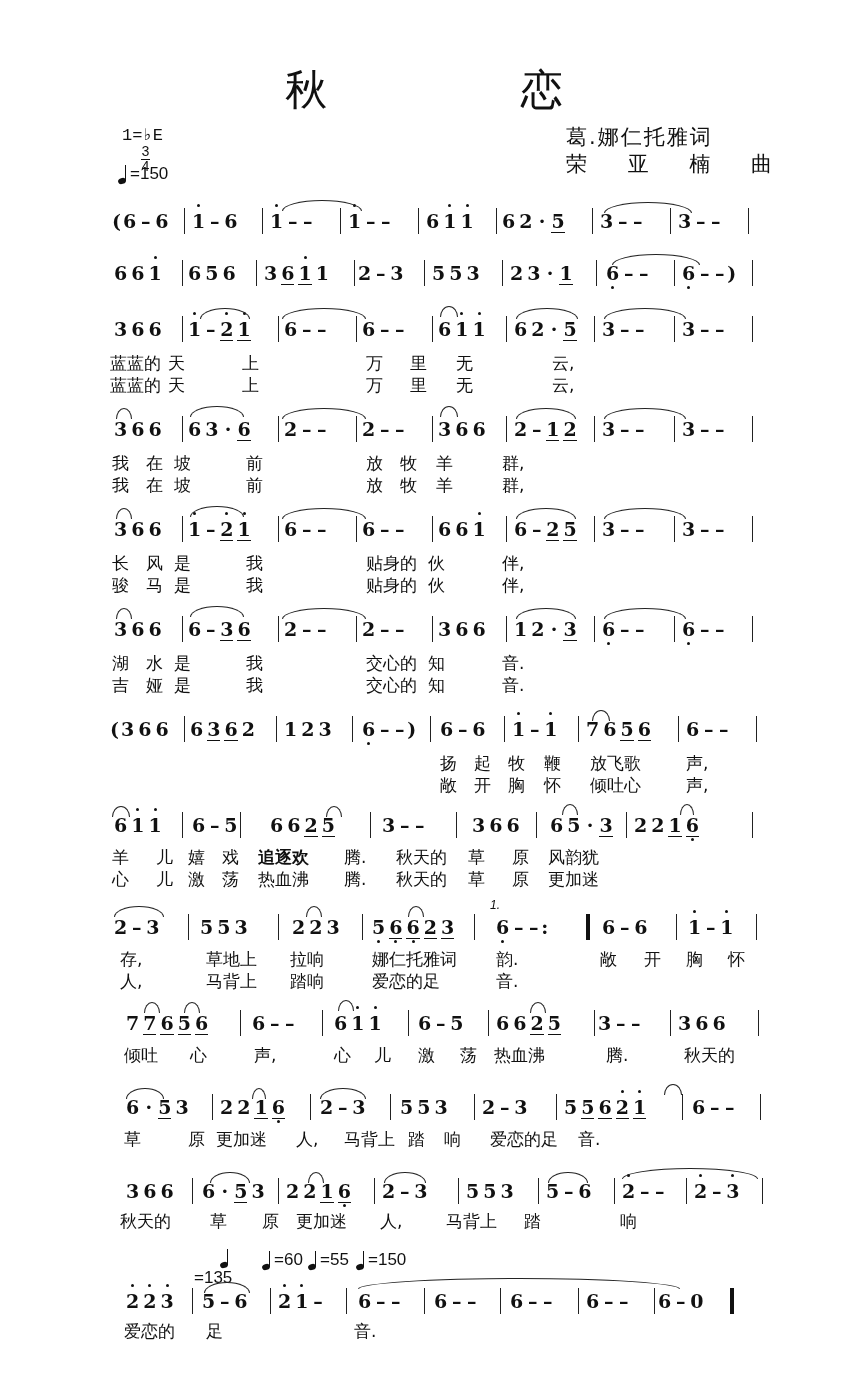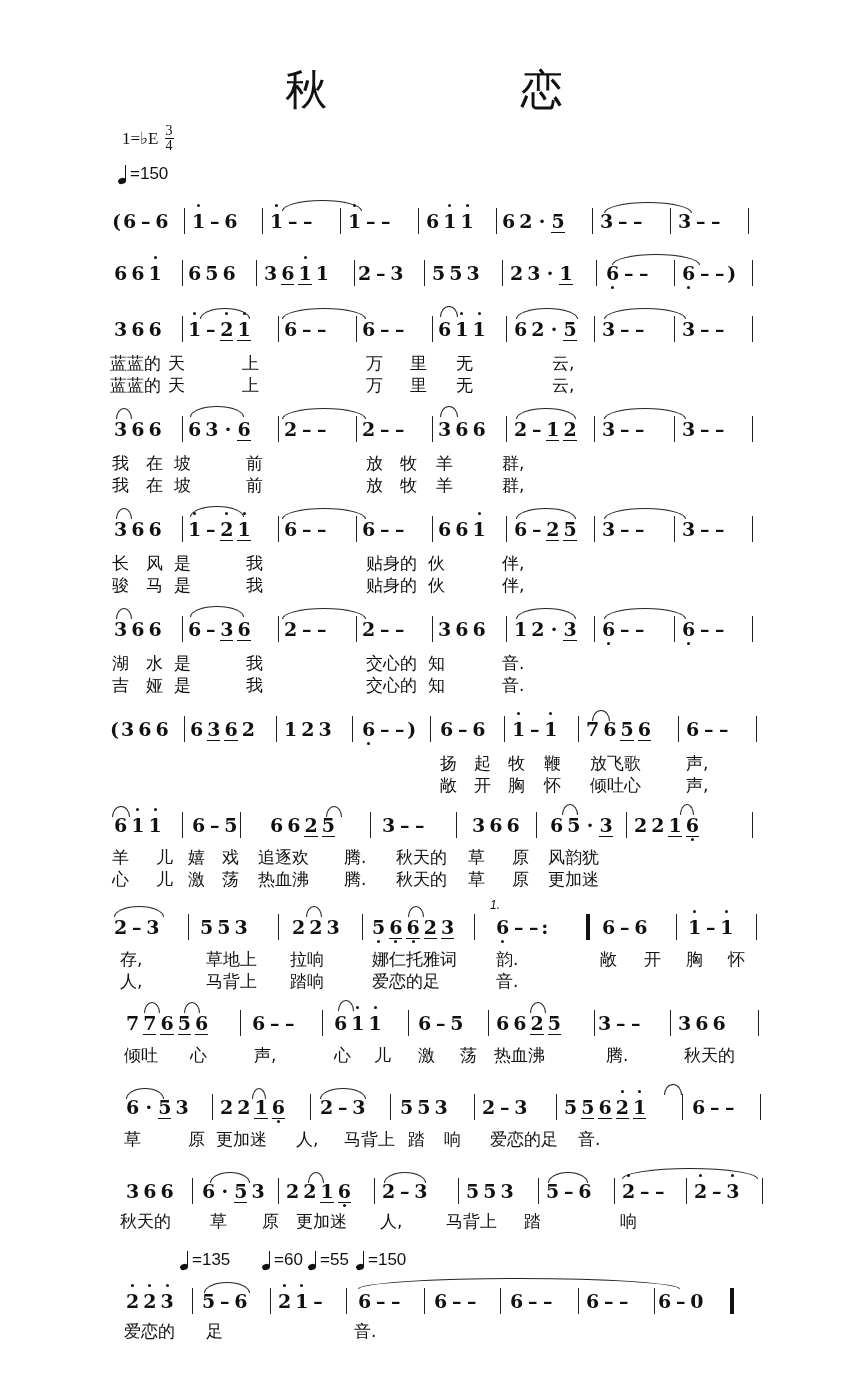--- a/index.html
+++ b/index.html
@@ -1,18 +1,18 @@
 <!DOCTYPE html>
 <html><head>
 <meta charset="utf-8">
 <style>
   html,body{margin:0;padding:0;background:#fff;}
   body{width:848px;height:1394px;position:relative;overflow:hidden;color:#111;font-family:"DejaVu Serif","Liberation Serif",serif;}
   .title{position:absolute;top:62px;left:0;width:848px;text-align:center;font-size:42px;letter-spacing:90px;text-indent:90px;font-family:"DejaVu Serif",serif;font-weight:normal;}
-  .key{position:absolute;left:122px;top:124px;font-family:Liberation Serif, serif;font-size:17px;display:flex;align-items:center;}
+  .key{position:absolute;left:122px;top:124px;font-family:Liberation Mono, monospace;font-size:17px;display:flex;align-items:center;flex-direction:column;}
   .frac{display:inline-flex;flex-direction:column;align-items:center;margin-left:6px;font-size:14px;line-height:14px;}
   .frac .bar{width:9px;border-top:1px solid #111;}
   .tempo{position:absolute;left:118px;top:164px;font-family:"Liberation Sans",sans-serif;font-size:17px;display:flex;align-items:flex-end;}
   .qnote{display:inline-block;position:relative;width:10px;height:18px;margin-right:2px;}
   .qnote:before{content:"";position:absolute;left:0;bottom:0;width:8px;height:6px;background:#111;border-radius:50%;transform:rotate(-20deg);}
   .qnote:after{content:"";position:absolute;left:7px;bottom:3px;width:1.2px;height:16px;background:#111;}
   .credits{position:absolute;left:566px;top:124px;font-size:21px;line-height:27px;font-family:"DejaVu Sans",sans-serif;}
   .credits div{letter-spacing:2px;}
   .credits .c2{letter-spacing:17px;}
   .row{position:absolute;left:0;width:848px;height:30px;}
@@ -41,20 +41,22 @@
     <span>4</span>
   </span>
 </div>
 
 <div class="tempo">
   <span class="qnote"></span>
   <span>=150</span>
 </div>
 
 <div class="credits">
+  <div>葛.娜仁托雅词</div>
+  <div class="c2">荣 亚 楠 曲</div>
 </div>
 
 <div id="score">
     <div class="row" style="top: 206px;">
       <div class="meas" style="left: 112px;">
         <span class="paren">(</span>
         <span class="note">6</span>
         <span class="note">–</span>
         <span class="note">6</span>
       </div>
@@ -532,21 +534,21 @@
       <div class="barline" style="left: 370px;"></div>
       <div class="barline" style="left: 456px;"></div>
       <div class="barline" style="left: 536px;"></div>
       <div class="barline" style="left: 626px;"></div>
       <div class="barline" style="left: 752px;"></div>
     </div>
     <div class="lyric" style="left: 112px; top: 846px;">羊</div>
     <div class="lyric" style="left: 156px; top: 846px;">儿</div>
     <div class="lyric" style="left: 188px; top: 846px;">嬉</div>
     <div class="lyric" style="left: 222px; top: 846px;">戏</div>
-    <div class="lyric" style="left: 258px; top: 846px;">追逐欢</div>
+    <div class="lyric" style="left: 258px; top: 846px; font-weight: bold;">追逐欢</div>
     <div class="lyric" style="left: 344px; top: 846px;">腾.</div>
     <div class="lyric" style="left: 396px; top: 846px;">秋天的</div>
     <div class="lyric" style="left: 468px; top: 846px;">草</div>
     <div class="lyric" style="left: 512px; top: 846px;">原</div>
     <div class="lyric" style="left: 548px; top: 846px;">风韵犹</div>
     <div class="lyric" style="left: 112px; top: 868px;">心</div>
     <div class="lyric" style="left: 156px; top: 868px;">儿</div>
     <div class="lyric" style="left: 188px; top: 868px;">激</div>
     <div class="lyric" style="left: 222px; top: 868px;">荡</div>
     <div class="lyric" style="left: 258px; top: 868px;">热血沸</div>
@@ -837,21 +839,21 @@
       <div class="barline" style="left: 346px;"></div>
       <div class="barline" style="left: 424px;"></div>
       <div class="barline" style="left: 500px;"></div>
       <div class="barline" style="left: 578px;"></div>
       <div class="barline" style="left: 654px;"></div>
       <div class="barline final" style="left: 730px;"></div>
     </div>
     <div class="lyric" style="left: 124px; top: 1320px;">爱恋的</div>
     <div class="lyric" style="left: 206px; top: 1320px;">足</div>
     <div class="lyric" style="left: 354px; top: 1320px;">音.</div>
-    <div class="tmark" style="left: 180px; top: 1250px;">
+    <div class="tmark" style="left: 194px; top: 1250px; flex-direction: column;">
       <span class="qnote"></span>
       <span>=135</span>
     </div>
     <div class="tmark" style="left: 262px; top: 1250px;">
       <span class="qnote"></span>
       <span>=60</span>
     </div>
     <div class="tmark" style="left: 308px; top: 1250px;">
       <span class="qnote"></span>
       <span>=55</span>

